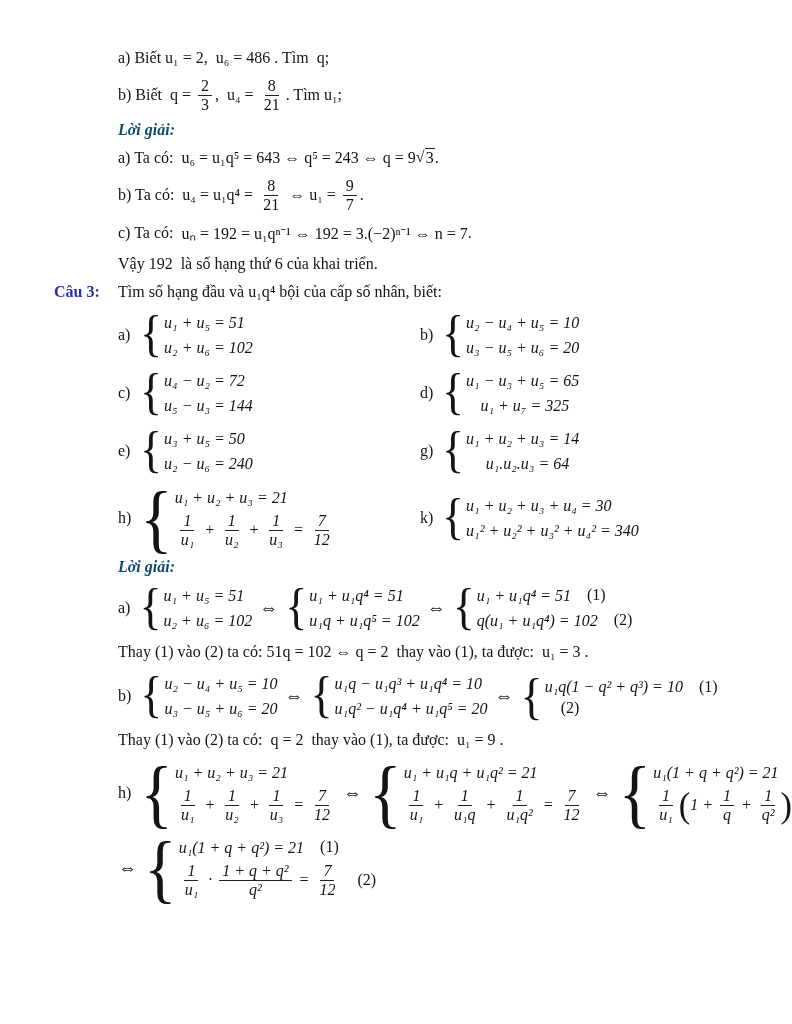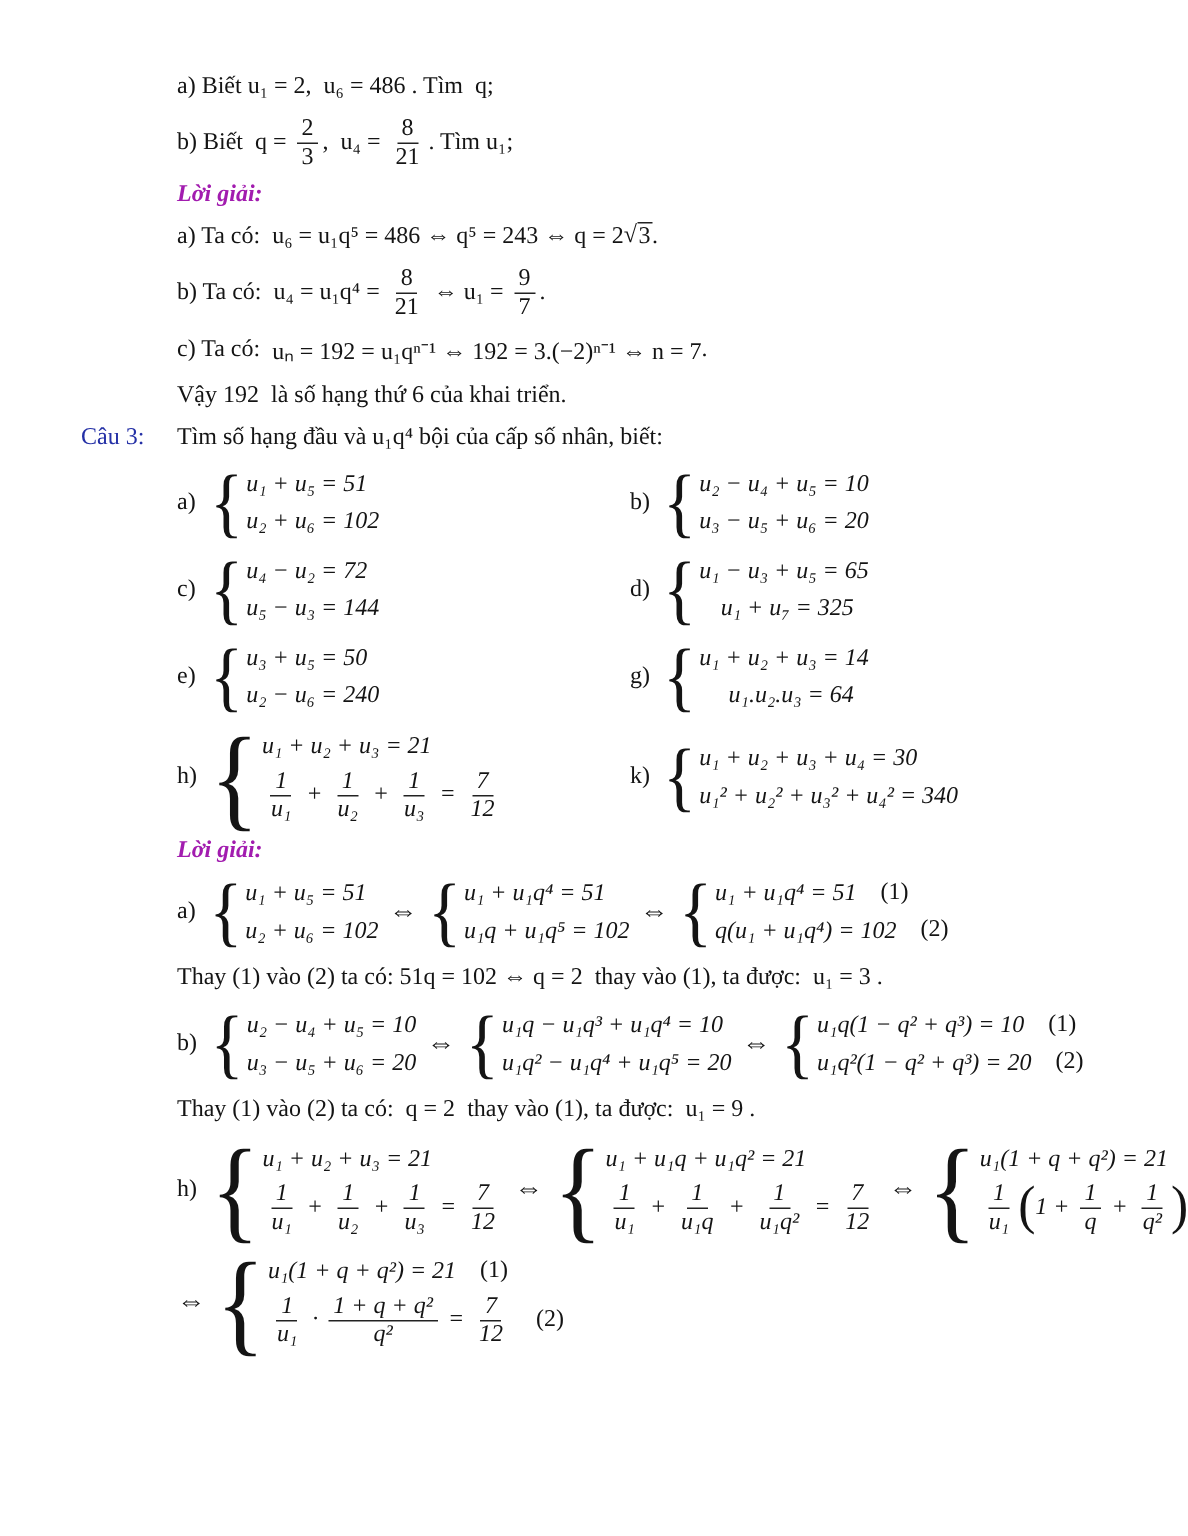--- a/index.html
+++ b/index.html
@@ -3,29 +3,29 @@
 <meta charset="utf-8">
 <style>
   html,body { margin:0; padding:0; }
   body {
     width:792px; height:1024px; background:#ffffff; overflow:hidden;
     font-family:"Liberation Serif", serif; font-size:16px; color:#141414;
   }
   .content { padding:46px 24px 0 118px; }
   .line { display:flex; align-items:center; white-space:pre; margin:0 0 7px 0; min-height:24px; }
   .mi { }
-  .loigiai { color:#a21caf; font-weight:bold; font-style:italic; margin:0 0 7px 0; }
+  .loigiai { color:#0c4a6e; font-weight:bold; font-style:italic; margin:0 0 7px 0; }
   .cau3 { display:flex; margin:2px 0 5px -64px; white-space:pre; }
-  .cau3 .clab { color:#2430a6; font-weight:normal; width:64px; }
+  .cau3 .clab { color:#2430a6; font-weight:bold; width:64px; }
   .frac { display:inline-flex; flex-direction:column; align-items:center; line-height:1.12; margin:0 3px; vertical-align:middle; }
   .frac .fn { padding:0 3px; border-bottom:1px solid #222; }
   .frac .fd { padding:0 3px; }
   .sqrt { display:inline-flex; }
   .rand { border-top:1.4px solid #222; padding:0 1px; }
-  .sys { display:flex; align-items:center; }
+  .sys { display:flex; }
   .sys::before { content:"{"; font-family:"Liberation Serif",serif; font-weight:300; line-height:1;
                  margin-right:2px; display:block; transform:scaleY(1.12); }
   .s2::before  { font-size:46px; }
   .sf::before  { font-size:68px; }
   .eqs { display:flex; flex-direction:column; justify-content:center; }
   .eq  { line-height:25px; white-space:pre; font-style:italic; }
   .eq.right { align-self:flex-end; padding-right:10px; }
   .eqf { display:flex; align-items:center; white-space:pre; font-style:italic; line-height:1.1; margin:2px 0; }
   .sysgrid { display:grid; grid-template-columns:302px auto; align-items:center; margin:0 0 2px 0; }
   .cell { display:flex; align-items:center; margin:4px 0; }
@@ -42,21 +42,21 @@
 
 <div class="content">
 
   <div class="line"><span>a) Biết </span><span class="mi">u₁ = 2,  u₆ = 486</span><span> . Tìm  </span><span class="mi">q</span><span>;</span></div>
 
   <div class="line"><span>b) Biết  </span><span class="mi">q = </span><span class="frac"><span class="fn">2</span><span class="fd">3</span></span><span class="mi">,  u₄ = </span><span class="frac"><span class="fn">8</span><span class="fd">21</span></span><span>. Tìm </span><span class="mi">u₁</span><span>;</span></div>
 
 
   <div class="loigiai">Lời giải:</div>
 
-  <div class="line"><span>a) Ta có:  </span><span class="mi">u₆ = u₁q⁵ = 486 ⇔ q⁵ = 243 ⇔ q = 2</span><span class="sqrt mi"><span>√</span><span class="rand">3</span></span><span>.</span></div>
+  <div class="line"><span>a) Ta có:  </span><span class="mi">u₆ = u₁q⁵ = 643 ⇔ q⁵ = 243 ⇔ q = 9</span><span class="sqrt mi"><span>√</span><span class="rand">3</span></span><span>.</span></div>
 
   <div class="line"><span>b) Ta có:  </span><span class="mi">u₄ = u₁q⁴ = </span><span class="frac"><span class="fn">8</span><span class="fd">21</span></span><span class="mi"> ⇔ u₁ = </span><span class="frac"><span class="fn">9</span><span class="fd">7</span></span><span>.</span></div>
 
   <div class="line"><span>c) Ta có:  </span><span class="mi">uₙ = 192 = u₁qⁿ⁻¹ ⇔ 192 = 3.(−2)ⁿ⁻¹ ⇔ n = 7</span><span>.</span></div>
 
   <div class="line"><span>Vậy </span><span class="mi">192</span><span>  là số hạng thứ 6 của khai triển.</span></div>
 
   <div class="cau3"><span class="clab">Câu 3:</span><span>Tìm số hạng đầu và u₁q⁴ bội của cấp số nhân, biết:</span></div>
 
   <div class="sysgrid">
@@ -154,21 +154,21 @@
   </div>
 
   <div class="line"><span>Thay (1) vào (2) ta có: </span><span class="mi">51q = 102 ⇔ q = 2</span><span>  thay vào (1), ta được:  </span><span class="mi">u₁ = 3</span><span> .</span></div>
 
   <div class="solrow">
     <span class="lbl">b)</span>
     <span class="sys s2"><span class="eqs"><span class="eq">u₂ − u₄ + u₅ = 10</span><span class="eq">u₃ − u₅ + u₆ = 20</span></span></span>
     <span class="arr">⇔</span>
     <span class="sys s2"><span class="eqs"><span class="eq">u₁q − u₁q³ + u₁q⁴ = 10</span><span class="eq">u₁q² − u₁q⁴ + u₁q⁵ = 20</span></span></span>
     <span class="arr">⇔</span>
-    <span class="sys s2"><span class="eqs"><span class="eqrow"><span class="eq">u₁q(1 − q² + q³) = 10</span><span class="tag">(1)</span></span><span class="eqrow"><span class="eq">u₁q²(1 − q² + q³) = 20</span><span class="tag">(2)</span></span></span></span>
+    <span class="sys s2"><span class="eqs"><span class="eqrow"><span class="eq">u₁q(1 − q² + q³) = 10</span><span class="tag">(1)</span></span><span class="eqrow"><span class="tag">(2)</span></span></span></span>
   </div>
 
   <div class="line"><span>Thay (1) vào (2) ta có:  </span><span class="mi">q = 2</span><span>  thay vào (1), ta được:  </span><span class="mi">u₁ = 9</span><span> .</span></div>
 
   <div class="solrow">
     <span class="lbl">h)</span>
     <span class="sys sf"><span class="eqs"><span class="eq">u₁ + u₂ + u₃ = 21</span><span class="eqf"><span class="frac"><span class="fn">1</span><span class="fd">u₁</span></span><span> + </span><span class="frac"><span class="fn">1</span><span class="fd">u₂</span></span><span> + </span><span class="frac"><span class="fn">1</span><span class="fd">u₃</span></span><span> = </span><span class="frac"><span class="fn">7</span><span class="fd">12</span></span></span></span></span>
     <span class="arr">⇔</span>
     <span class="sys sf"><span class="eqs"><span class="eq">u₁ + u₁q + u₁q² = 21</span><span class="eqf"><span class="frac"><span class="fn">1</span><span class="fd">u₁</span></span><span> + </span><span class="frac"><span class="fn">1</span><span class="fd">u₁q</span></span><span> + </span><span class="frac"><span class="fn">1</span><span class="fd">u₁q²</span></span><span> = </span><span class="frac"><span class="fn">7</span><span class="fd">12</span></span></span></span></span>
     <span class="arr">⇔</span>

